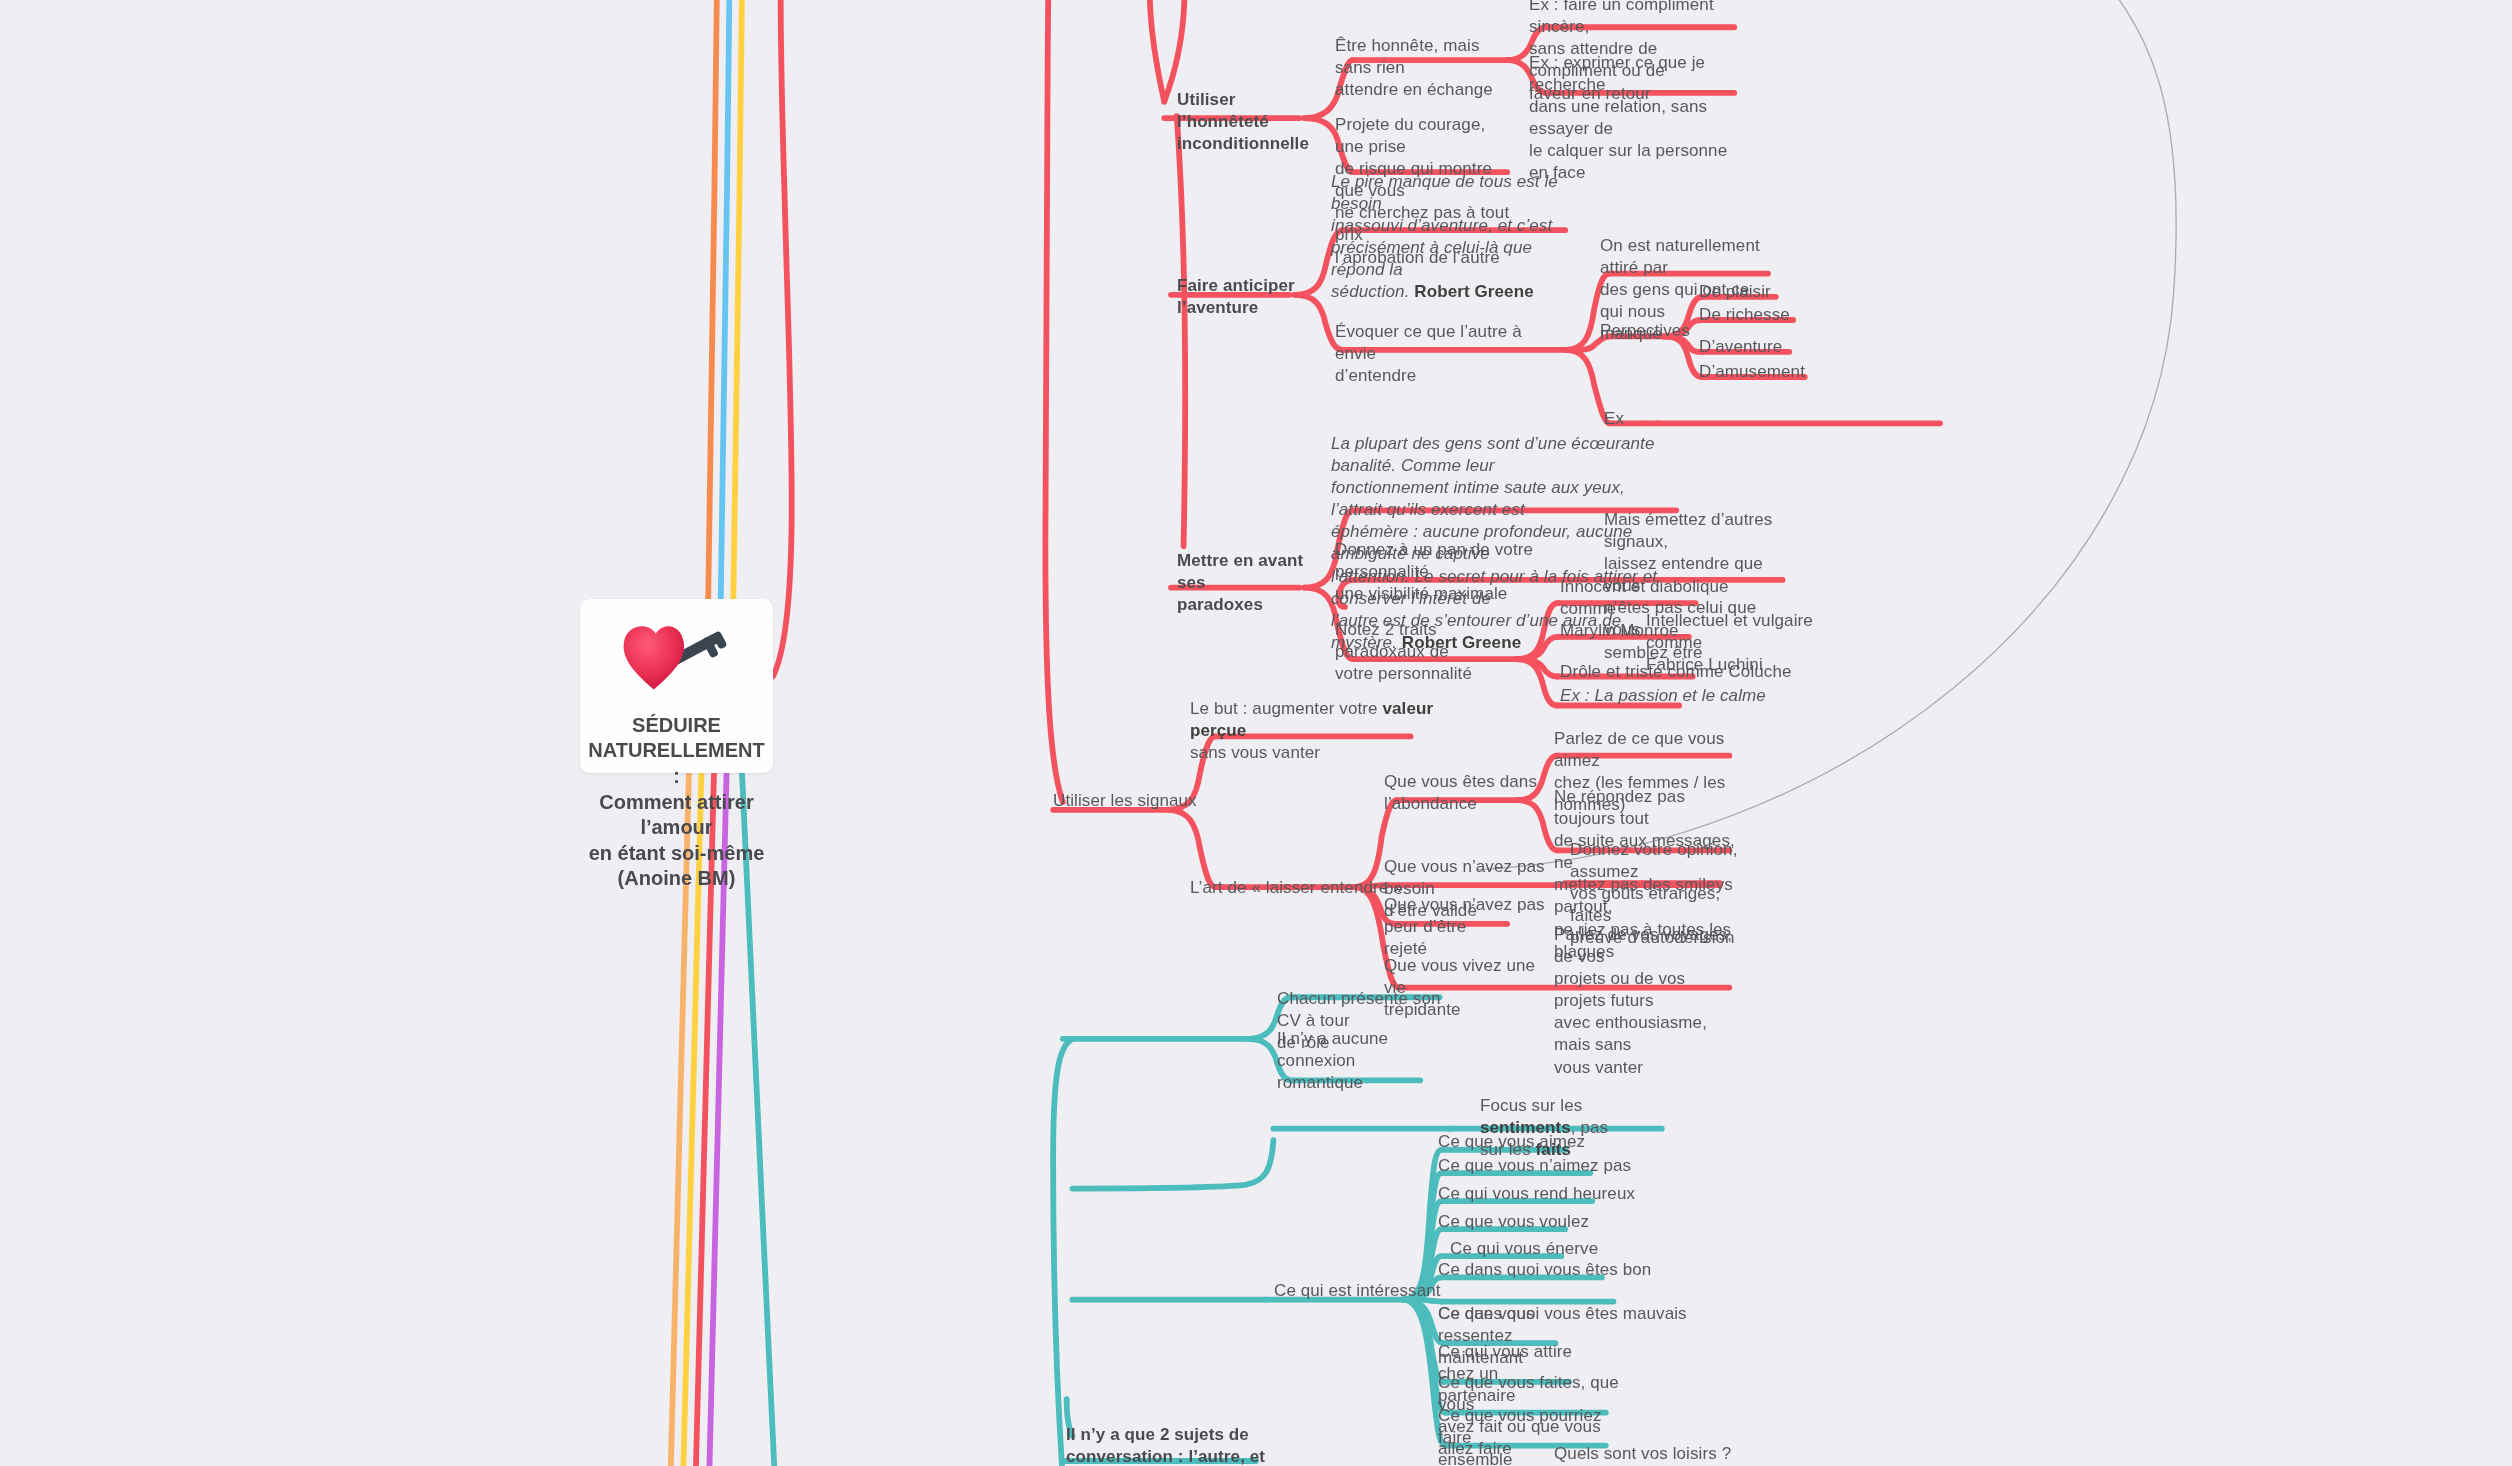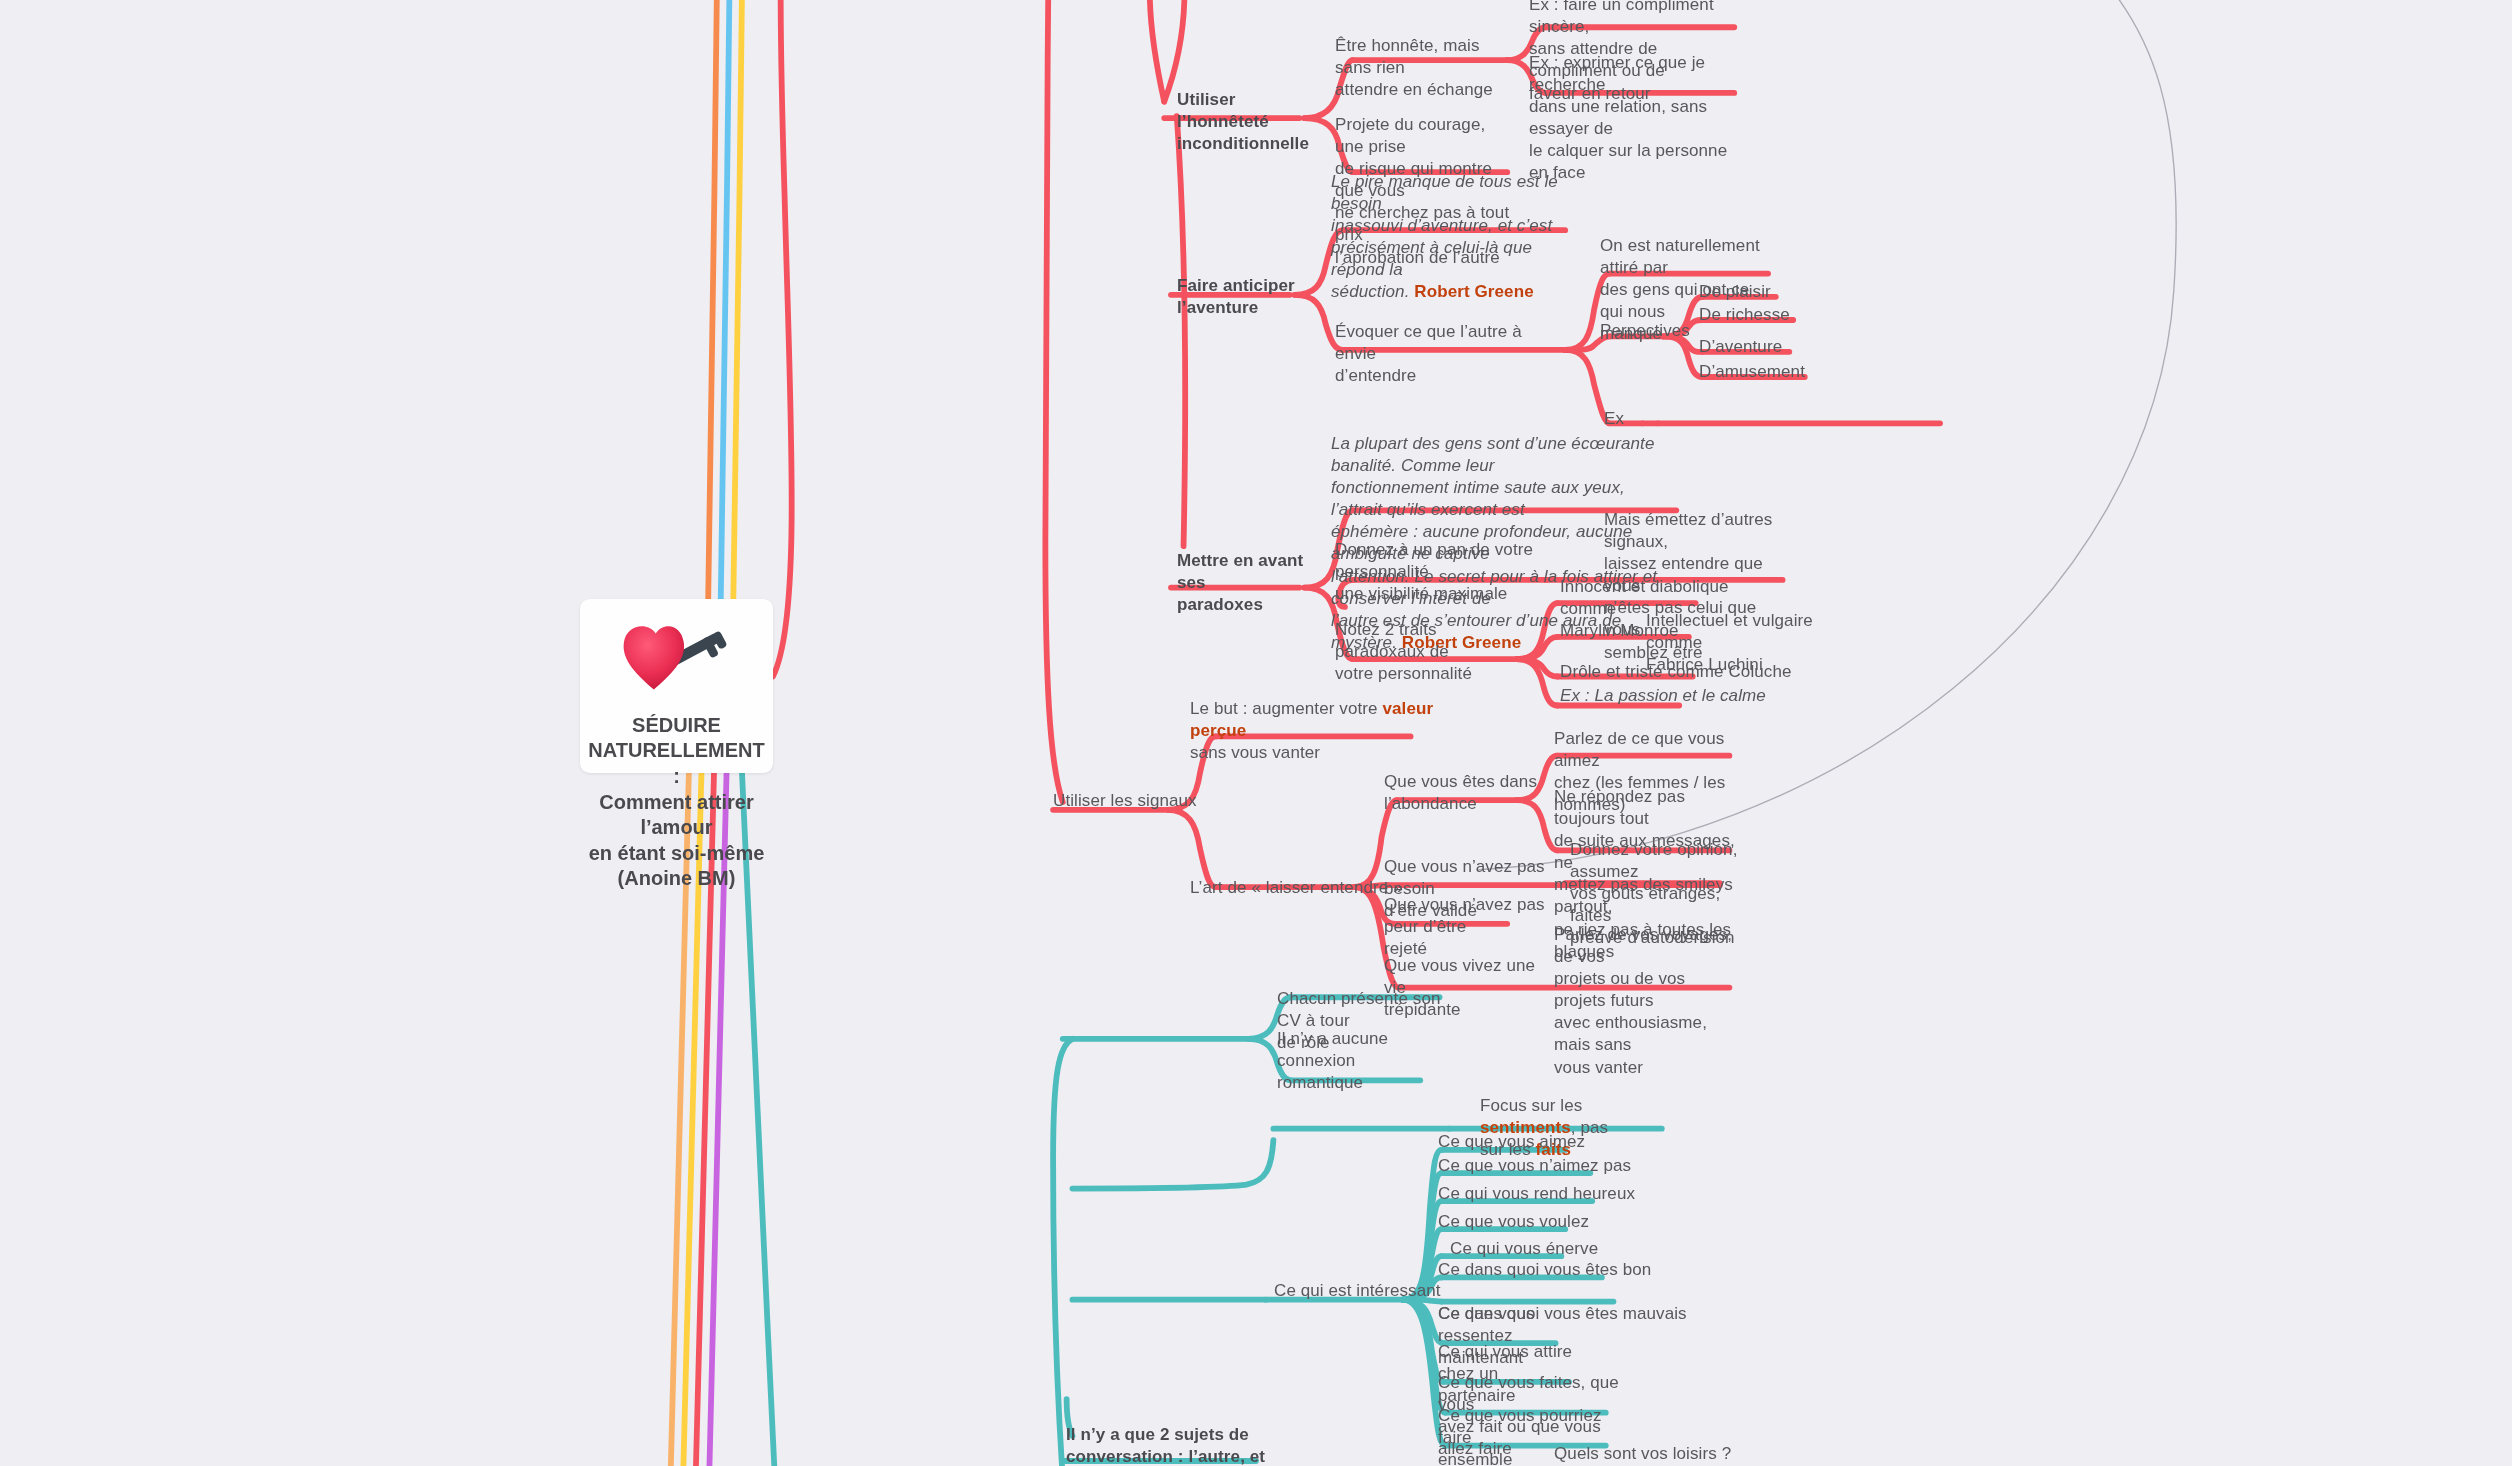--- a/index.html
+++ b/index.html
@@ -34,21 +34,21 @@
     display:flex;flex-direction:column;align-items:center;
     justify-content:flex-start;
     z-index:5;
   }
   #center-img{margin-top:19.3px;width:128px;height:83px;position:relative;}
   #center-title{
     margin-top:11.6px;text-align:center;font-size:20px;line-height:1.28;
     font-weight:bold;color:#4a4a4e;white-space:pre-line;padding:0 5.8px;
   }
 
-  .hl-b{font-weight:bold;color:#c2410c;}
+  .hl-b{font-weight:bold;color:#404040;}
 </style>
 </head>
 <body>
 
 <div id="canvas">
 
 <svg id="wires" viewBox="0 0 2600 1518">
   <defs></defs>
 
   <path d="M1530,900 C1900,880 2230,620 2250,300 C2262,120 2230,30 2160,-40" fill="none" stroke="#a0a0aa" stroke-width="1.4" opacity=".85"></path>

